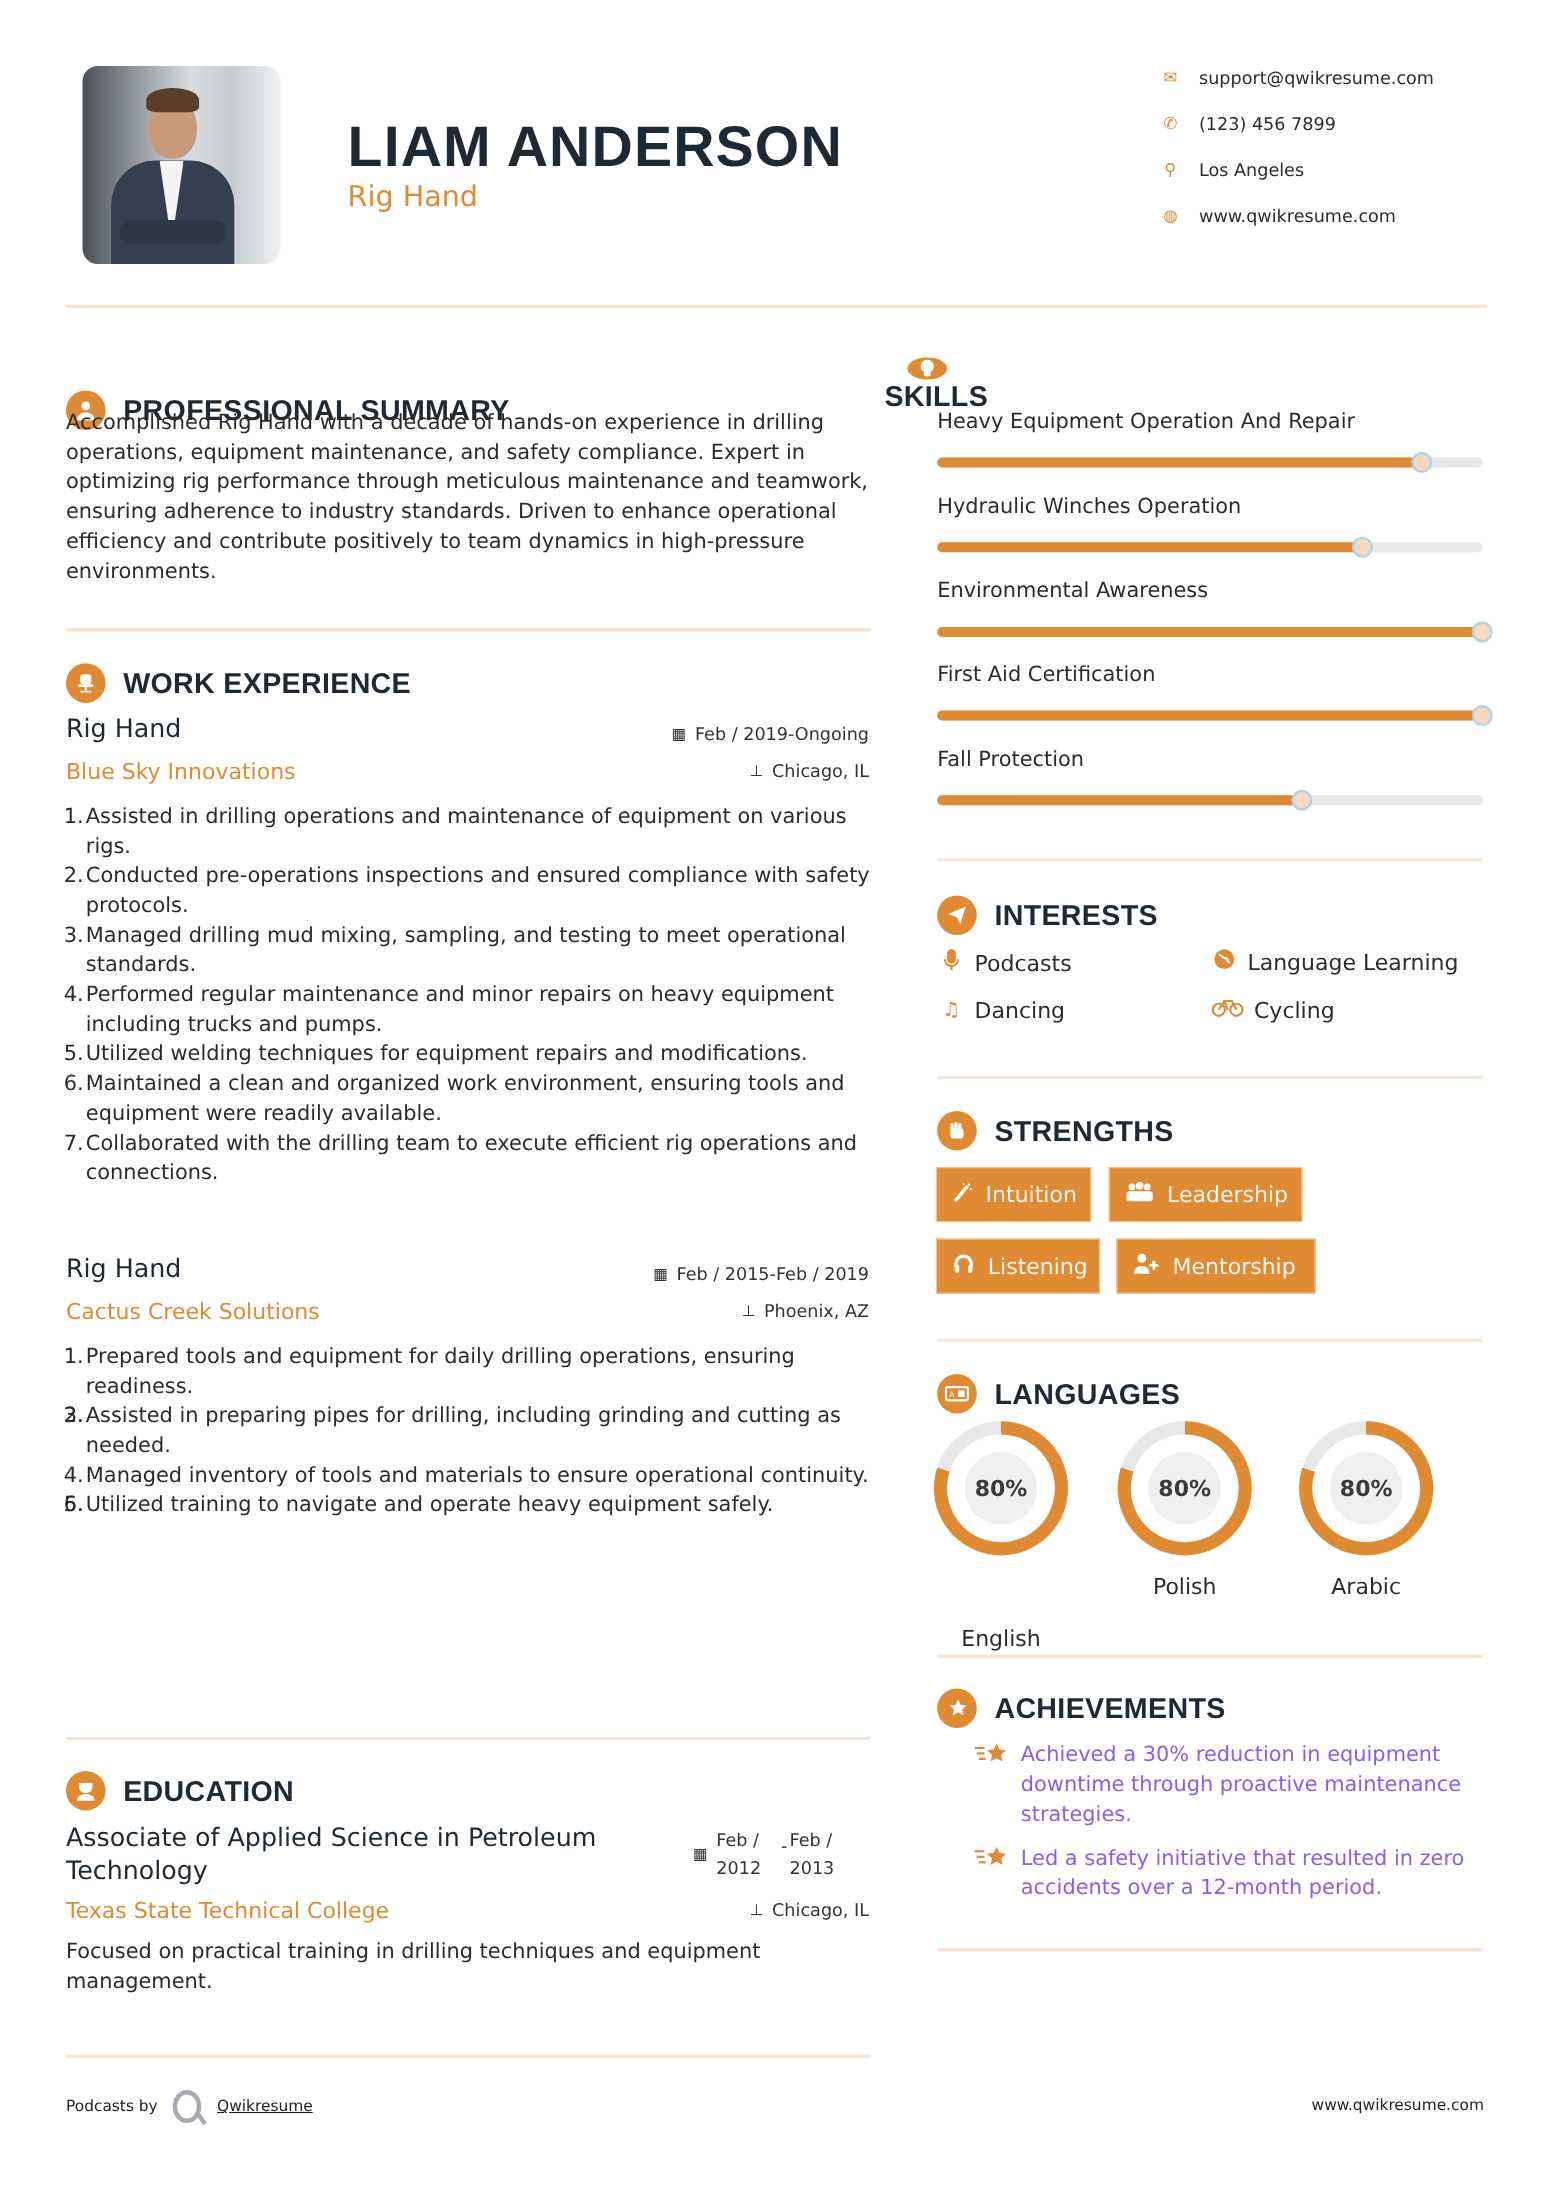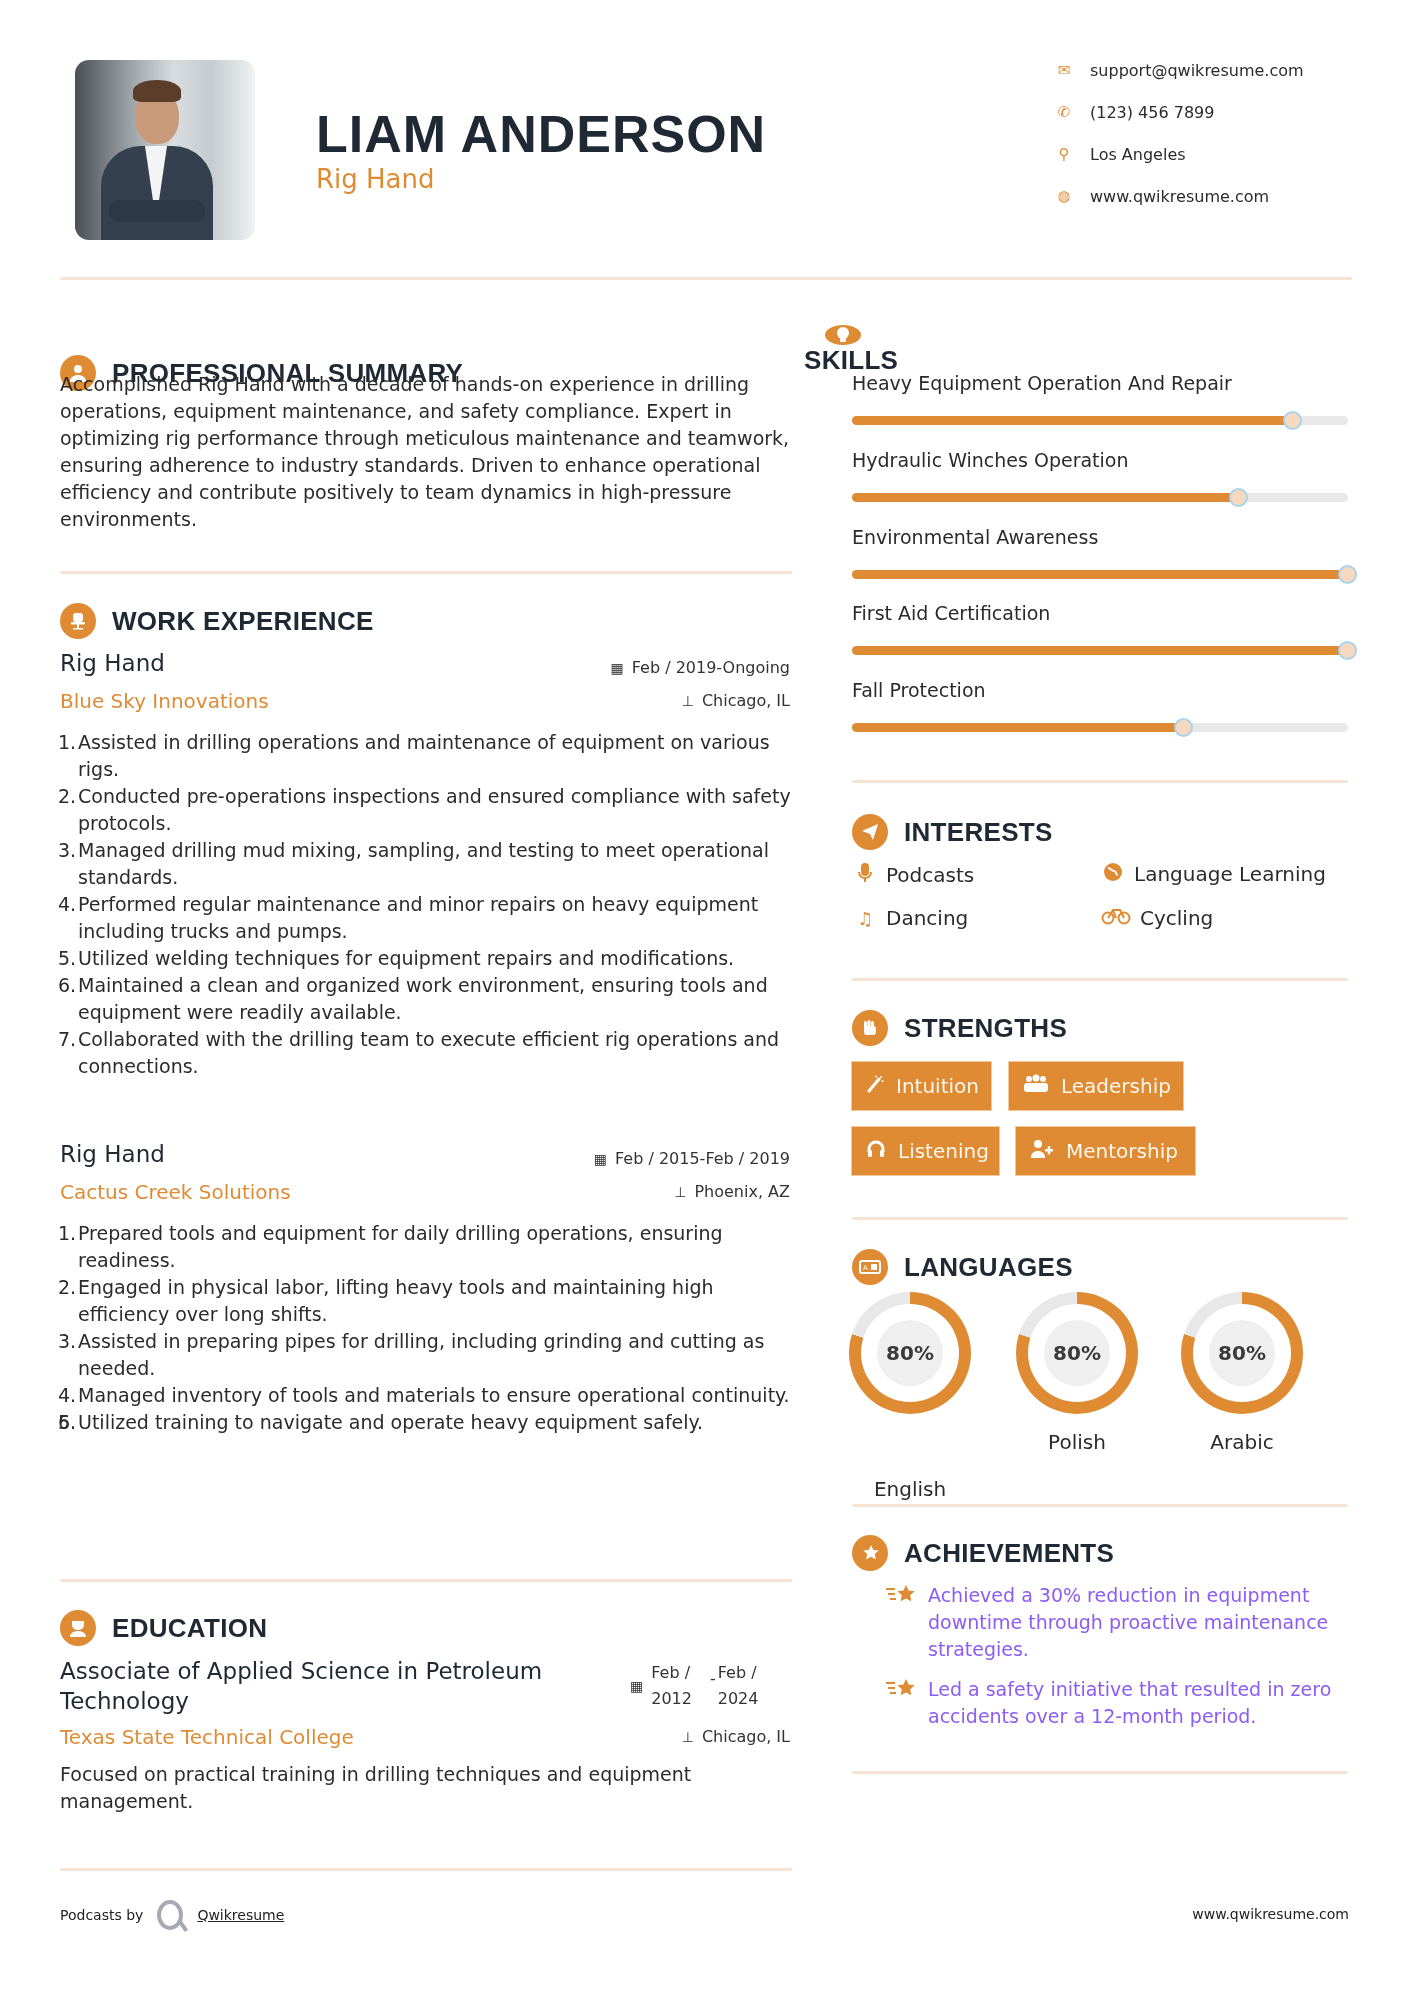--- a/index.html
+++ b/index.html
@@ -152,21 +152,21 @@
   <span class="mi">▦</span>
   <span>Feb / 2015-Feb / 2019</span>
 </div>
 <div class="company" style="top:1180px;">Cactus Creek Solutions</div>
 <div class="meta" style="top:1182px;">
   <span class="mi">⊥</span>
   <span>Phoenix, AZ</span>
 </div>
 <ol class="bullets" style="top:1220px;">
   <li><span class="num">1.</span><span>Prepared tools and equipment for daily drilling operations, ensuring readiness.</span></li>
-  <li><span class="num">2.</span><span>Engaged in physical labor, lifting heavy tools and maintaining high efficiency over long shifts.</span></li>
+  <li><span class="num">2.</span></li>
   <li><span class="num">3.</span><span>Assisted in preparing pipes for drilling, including grinding and cutting as needed.</span></li>
   <li><span class="num">4.</span><span>Managed inventory of tools and materials to ensure operational continuity.</span></li>
   <li><span class="num">5.</span></li>
   <li><span class="num">6.</span><span>Utilized training to navigate and operate heavy equipment safely.</span></li>
 </ol>
 
 <div class="divider" style="left:60px; top:1579px; width:732px;"></div>
 
 <div class="sec-head" style="left:60px; top:1610px;">
   <span class="sec-icon">
@@ -180,21 +180,21 @@
 <div class="job-name" style="top:1656px; width:540px; line-height:30px;">Associate of Applied Science in Petroleum Technology</div>
 <div class="abs" style="left:630px; top:1660px; display:flex; font-size:16px; color:#333; line-height:26px;">
   <span style="font-size:14px; margin-right:8px; margin-top:13px;">▦</span>
   <div style="margin-right:18px;">
     <div>Feb /</div>
     <div>2012</div>
   </div>
   <span style="margin-right:2px; margin-top:6px;">-</span>
   <div>
     <div>Feb /</div>
-    <div>2024</div>
+    <div>2013</div>
   </div>
 </div>
 <div class="company" style="top:1725px;">Texas State Technical College</div>
 <div class="meta" style="top:1727px;">
   <span class="mi">⊥</span>
   <span>Chicago, IL</span>
 </div>
 <div class="para" style="left:60px; top:1761px; width:740px;">Focused on practical training in drilling techniques and equipment management.</div>
 
 <div class="divider" style="left:60px; top:1868px; width:732px;"></div>

